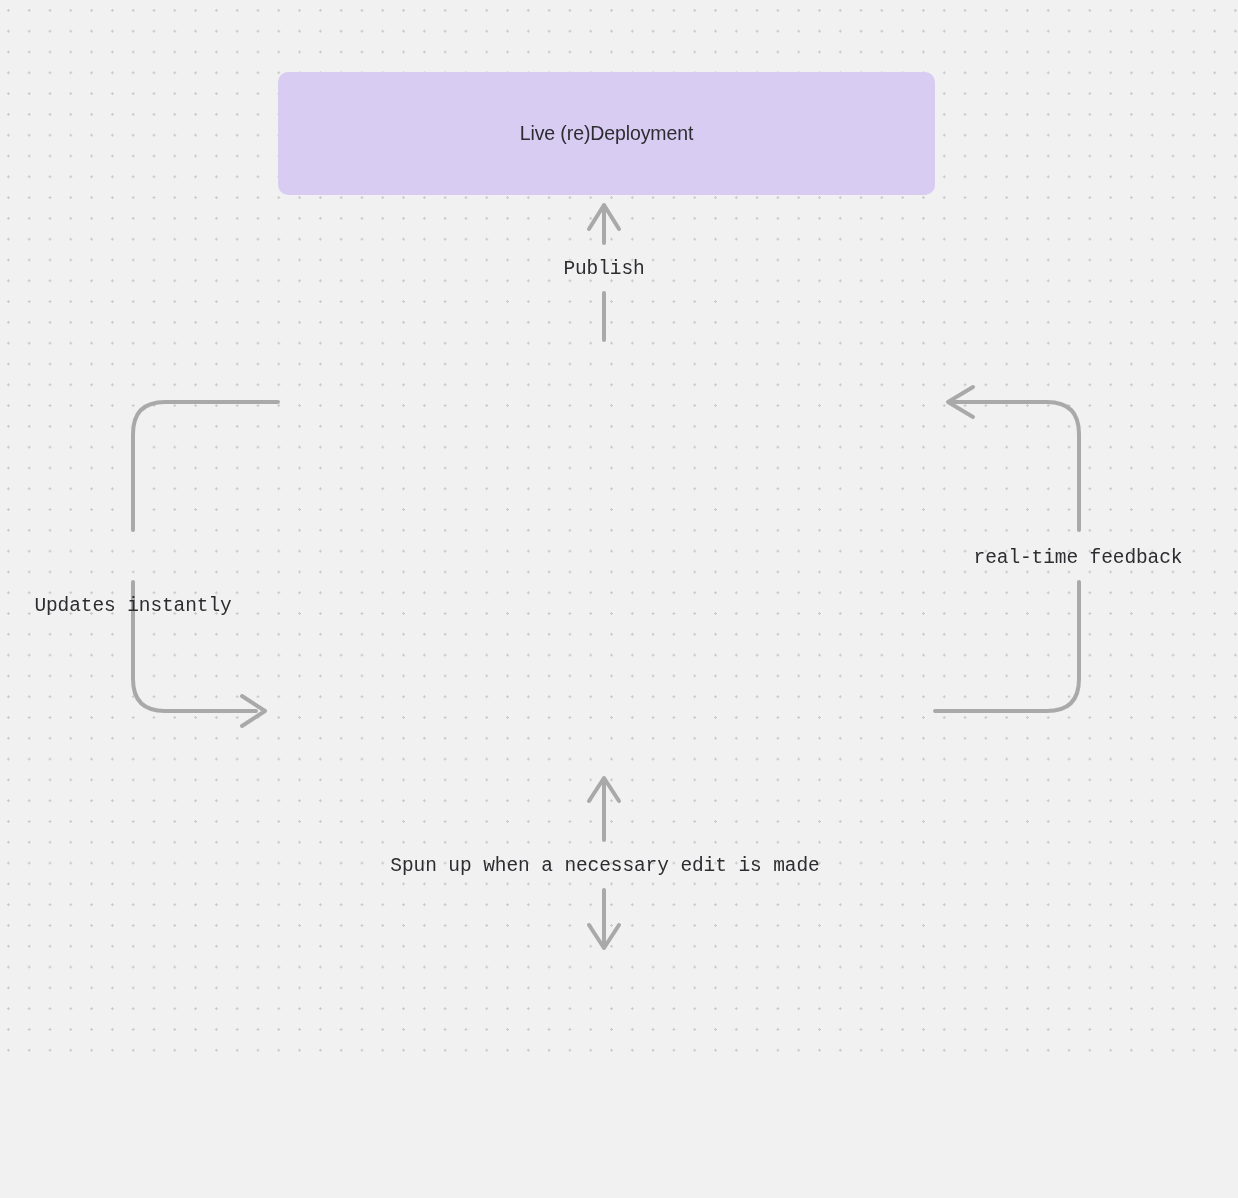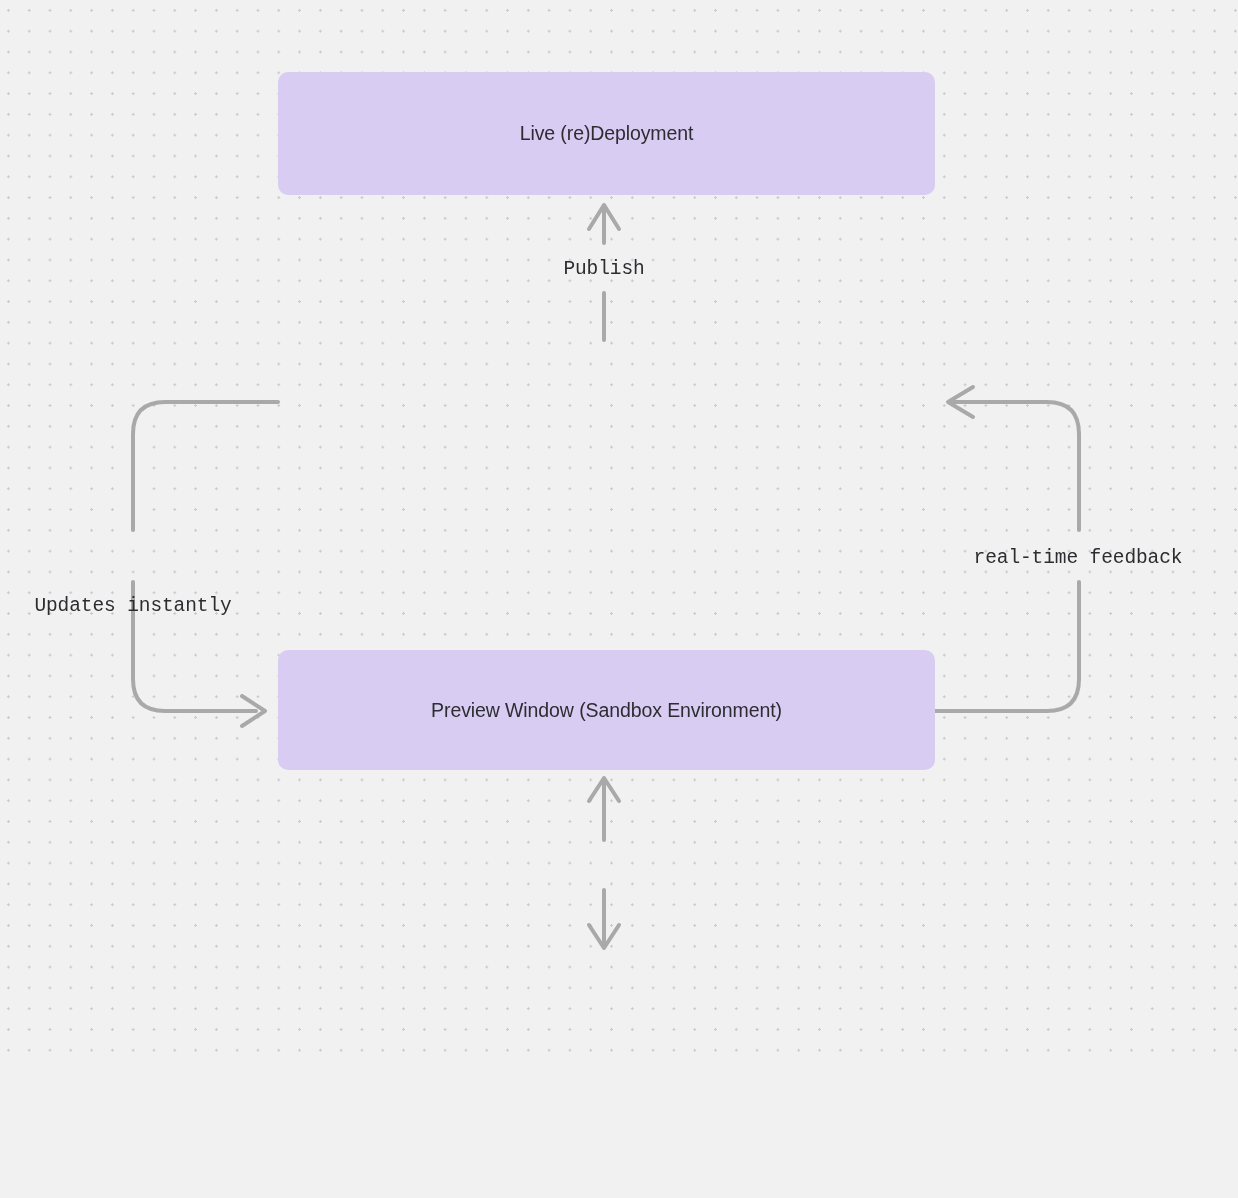--- a/index.html
+++ b/index.html
@@ -93,21 +93,19 @@
       <path d="M589 801 L604 778 L619 801"></path>
       <path d="M604 781 L604 840"></path>
       <path d="M604 890 L604 945"></path>
       <path d="M589 925 L604 948 L619 925"></path>
     </g>
   </svg>
 
   <div class="node node-0">
     <span>Live (re)Deployment</span>
   </div>
-  <div class="node node-2">
-    <span>Preview Window (Sandbox Environment)</span>
-  </div>
 
   <div class="edge-label edge-label-publish">Publish</div>
   <div class="edge-label edge-label-updates">Updates instantly</div>
   <div class="edge-label edge-label-feedback">real-time feedback</div>
+  <div class="edge-label edge-label-spun">Spun up when a necessary edit is made</div>
 
 </div>
 
 </body></html>

